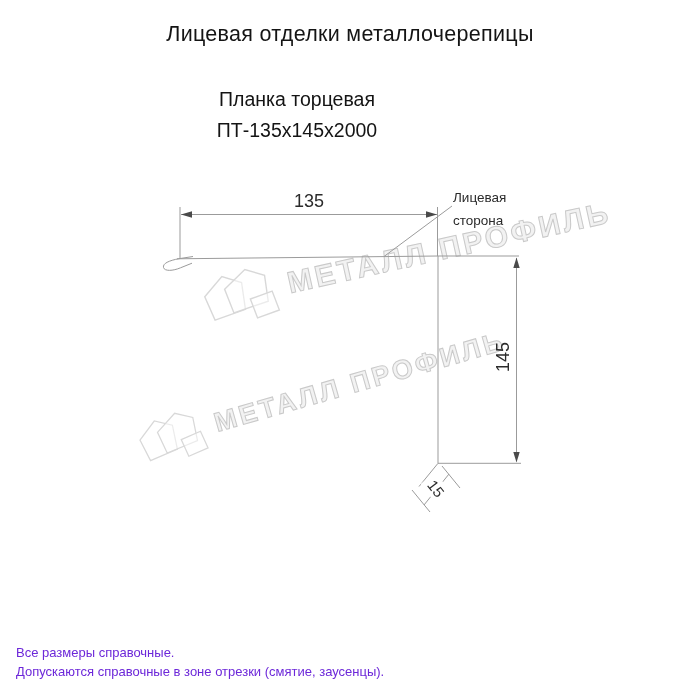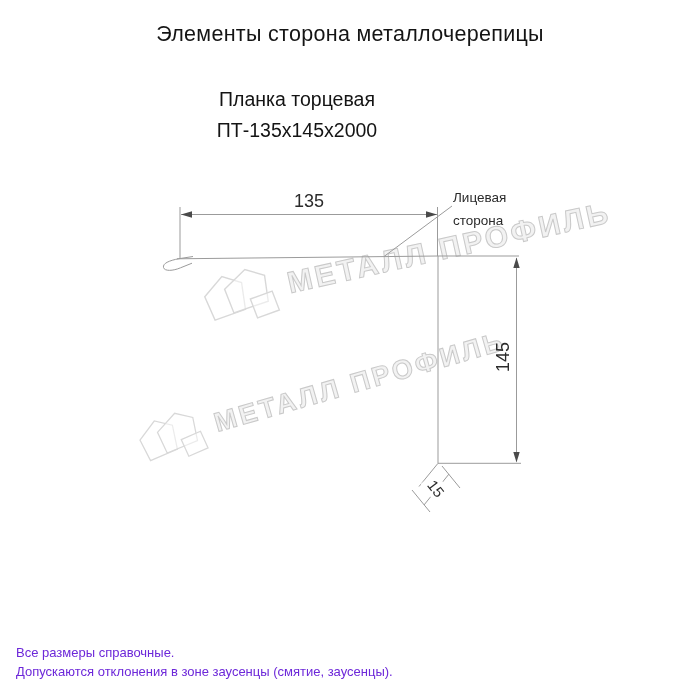--- a/index.html
+++ b/index.html
@@ -40,21 +40,21 @@
   }
   .wm-1 .wm-text{font-size:30px;letter-spacing:3px;}
   .wm-2 .wm-text{font-size:27px;letter-spacing:3px;}
   .wm-logo{opacity:0.8;}
 </style>
 </head>
 <body>
 
 <div class="canvas">
 
-  <div class="abs page-title txt">Элементы сторона металлочерепицы</div>
+  <div class="abs page-title txt">Лицевая отделки металлочерепицы</div>
   <div class="abs subtitle product txt">Планка торцевая</div>
   <div class="abs subtitle model txt">ПТ-135х145х2000</div>
 
   <div class="abs wm wm-1">
     <svg class="wm-logo" width="84" height="58" viewBox="0 0 84 58" fill="rgba(255,255,255,0.5)" stroke="#cfcfcf" stroke-width="1.4">
       <path d="M6,24 L27,8 L45,18 L43,45 L11,49 Z"></path>
       <path d="M27,21 L51,6 L69,16 L67,42 L31,46 Z"></path>
       <path d="M50,36 L73,33 L76,53 L53,56 Z"></path>
     </svg>
     <span class="wm-text">МЕТАЛЛ ПРОФИЛЬ</span>
@@ -103,15 +103,15 @@
       <line x1="452" y1="206" x2="384" y2="256.5"></line>
     </g>
   </svg>
 
   <div class="abs dim-label dim-135 txt">135</div>
   <div class="abs dim-label dim-145 txt">145</div>
   <div class="abs dim-label dim-15 txt">15</div>
   <div class="abs face-label txt">Лицевая сторона</div>
 
   <div class="abs notes note1 txt">Все размеры справочные.</div>
-  <div class="abs notes note2 txt">Допускаются отклонения в зоне заусенцы (смятие, заусенцы).</div>
+  <div class="abs notes note2 txt">Допускаются справочные в зоне отрезки (смятие, заусенцы).</div>
 
 </div>
 
 </body></html>

